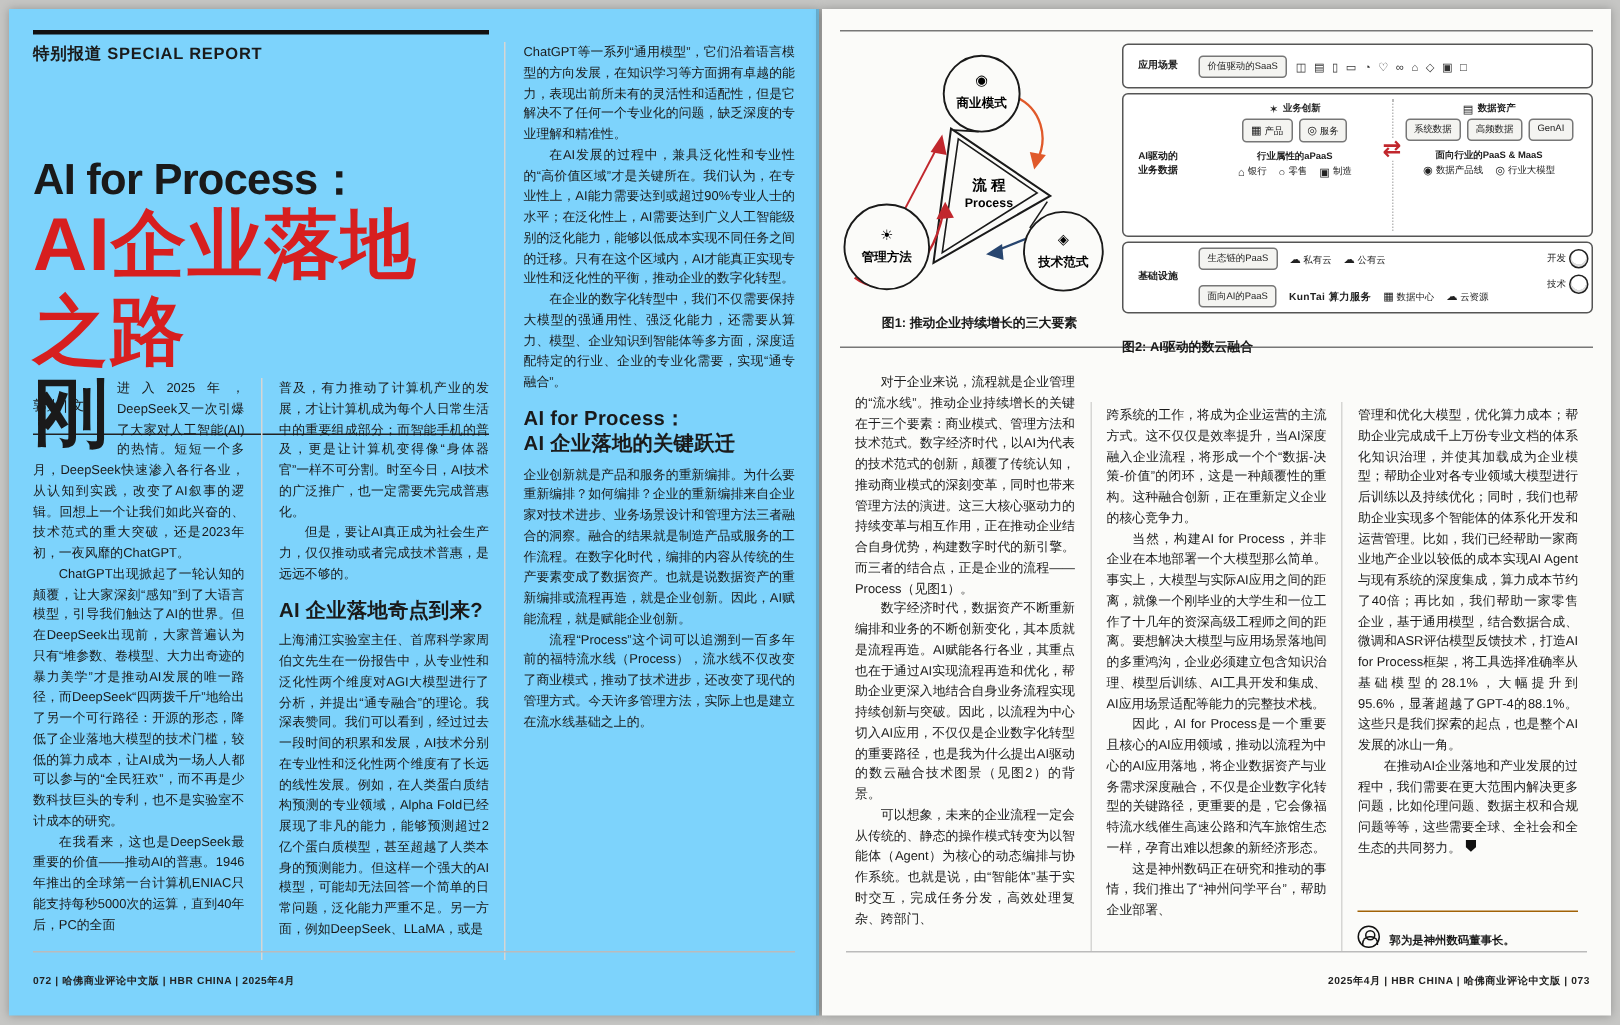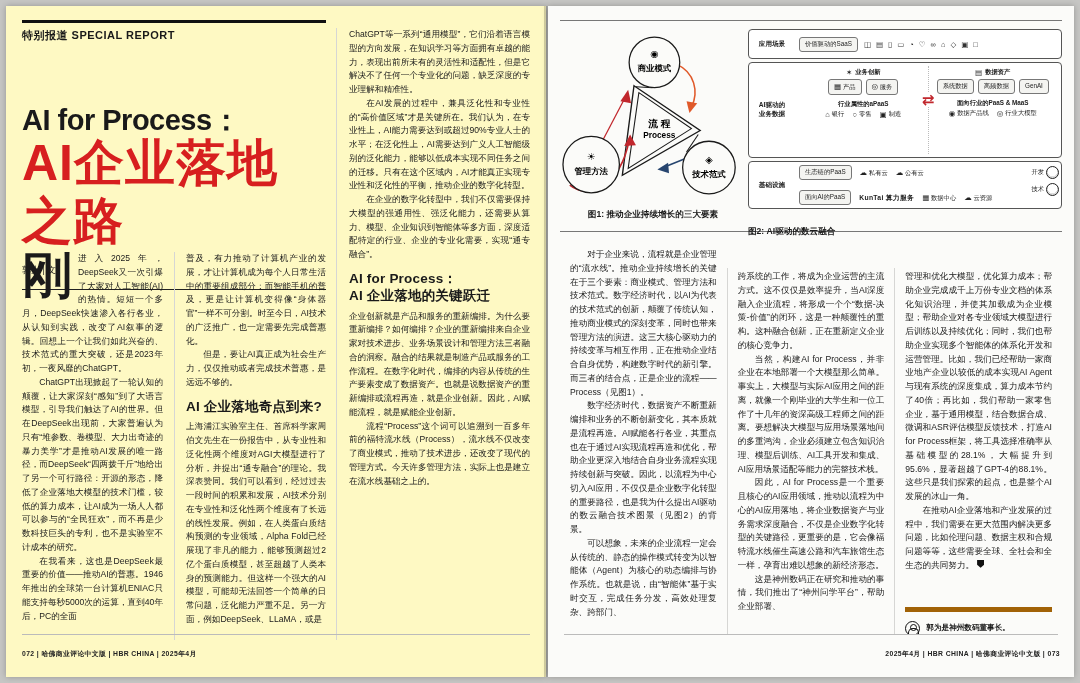--- a/index.html
+++ b/index.html
@@ -2,21 +2,21 @@
 <html><head>
 <meta charset="utf-8">
 <style>
   * { box-sizing: border-box; margin: 0; padding: 0; }
   html,body { width:1080px; height:683px; }
   body {
     background:#c6c6c4;
     font-family:"Liberation Sans","DejaVu Sans",sans-serif;
     color:#1a1a1a; position:relative; overflow:hidden;
   }
-  .page { position:absolute; top:6px; height:671px; background:#fef9c3; box-shadow:0 0 6px rgba(0,0,0,.25); }
+  .page { position:absolute; top:6px; height:671px; background:#7dd3fc; box-shadow:0 0 6px rgba(0,0,0,.25); }
   .page-left  { left:6px;  width:540px; }
   .page-right { left:548px; width:526px; background:#fbfbf9; }
   .gutter { position:absolute; left:544px; top:6px; width:6px; height:671px;
     background:linear-gradient(90deg, rgba(0,0,0,.18), rgba(0,0,0,.02)); }
 
   
   .left-main { position:absolute; left:16px; top:14px; width:304px; }
   .report-tag-rule { border-top:3px solid #111; margin-bottom:5px; }
   .report-tag { font-size:11px; font-weight:800; letter-spacing:.5px; }
   .title-block { margin-top:62px; }
@@ -80,21 +80,21 @@
   .f2-circ i { width:13px; height:13px; border:1.2px solid #222; border-radius:50%; display:inline-block;
     background:radial-gradient(circle at 50% 40%, #fff 55%, #ddd 56%); }
   .glyph { font-style:normal; font-size:7.5px; }
 
   
   .right-cols { position:absolute; left:12px; right:12px; top:240px; height:388px; display:flex; }
   .rcol { flex:1; overflow:hidden; padding:2px 10px 0 10px; }
   .rcol + .rcol { border-left:1px solid #d6d6d4;margin-top:22px; }
   .end-mark { display:inline-block; width:7px; height:8px; background:#111; margin-left:3px;
     clip-path:polygon(0 0,100% 0,100% 62%,50% 100%,0 62%); }
-  .author-bio { margin-top:34px; border-top:5px solid #a16207; padding-top:9px; display:flex; gap:6px; align-items:center; }
+  .author-bio { margin-top:34px; border-top:1px solid #a16207; padding-top:9px; display:flex; gap:6px; align-items:flex-end; }
   .bio-icon { position:relative; width:15px; height:15px; border:1.2px solid #111; border-radius:50%; flex:0 0 auto; }
   .bio-icon::before { content:""; position:absolute; width:5px; height:5px; border:1.1px solid #111; border-radius:50%; left:3.5px; top:2px; }
   .bio-icon::after { content:""; position:absolute; width:9px; height:5px; border:1.1px solid #111; border-bottom:none; border-radius:5px 5px 0 0; left:1.5px; bottom:1px; }
   .bio-text { font-size:7.6px; font-weight:700; }
 
   svg text { font-family:"Liberation Sans","DejaVu Sans",sans-serif; }
 </style>
 </head>
 <body>
 

